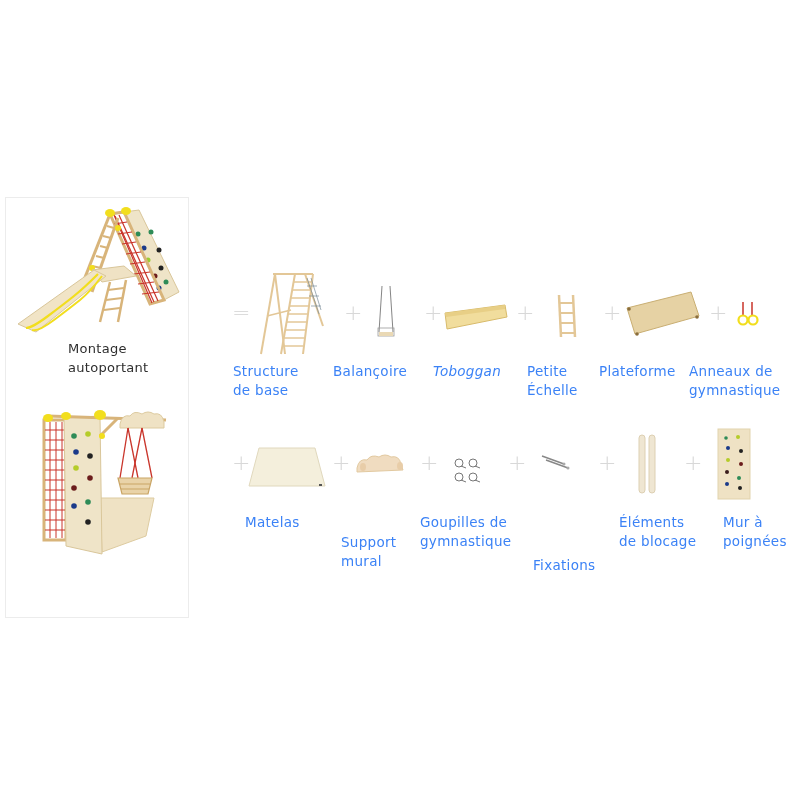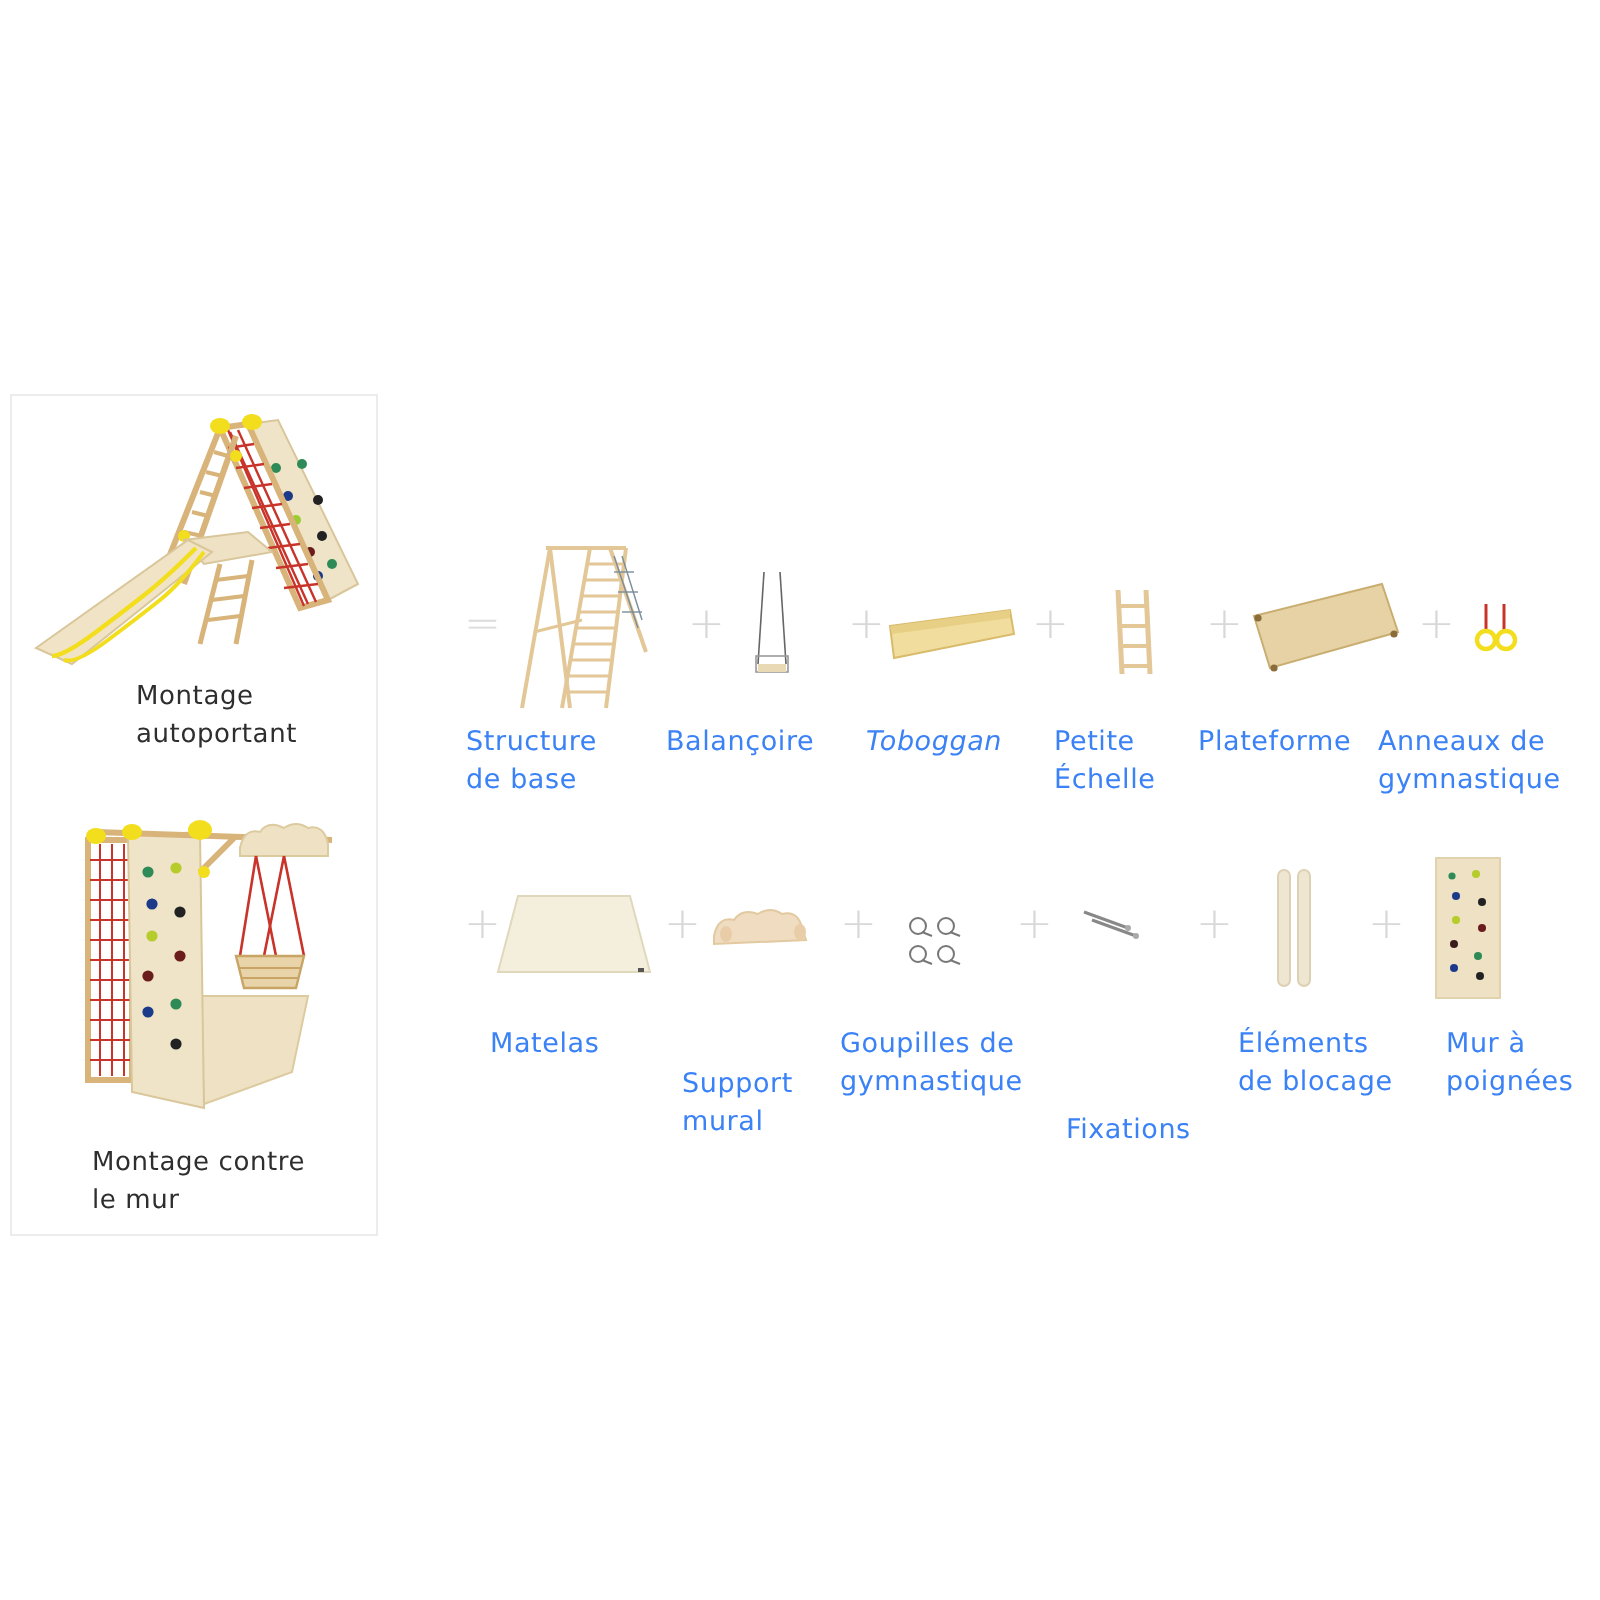--- a/index.html
+++ b/index.html
@@ -144,22 +144,20 @@
         <line x1="100" y1="22" x2="90" y2="72"></line>
           <line x1="100" y1="22" x2="110" y2="72"></line>
       </g>
 
       <polygon points="76,72 110,72 106,88 80,88" fill="#e9d3a8" stroke="#c9a565" stroke-width="1.2"></polygon>
       <g stroke="#c9a565" stroke-width="1">
           <line x1="78" y1="78" x2="108" y2="78"></line>
           <line x1="79" y1="83" x2="107" y2="83"></line>
         </g>
     </svg>
-    <div class="config-label" style="left:40px;top:176px;">Montage contre
-le mur</div>
   </div>
 </div>
 
 <div class="op" style="left:232px;top:302px;color:#dcdcdc;">=</div>
 
 <svg class="item-img" style="left:257px;top:270px;" width="70" height="86" viewBox="0 0 70 86">
   <line x1="18" y1="4" x2="4" y2="84" stroke="#e3c797" stroke-width="2"></line>
   <line x1="18" y1="4" x2="28" y2="84" stroke="#e3c797" stroke-width="2"></line>
   <line x1="10" y1="46" x2="34" y2="40" stroke="#e3c797" stroke-width="1.5"></line>
   <line x1="16" y1="4" x2="56" y2="4" stroke="#e3c797" stroke-width="2"></line>

